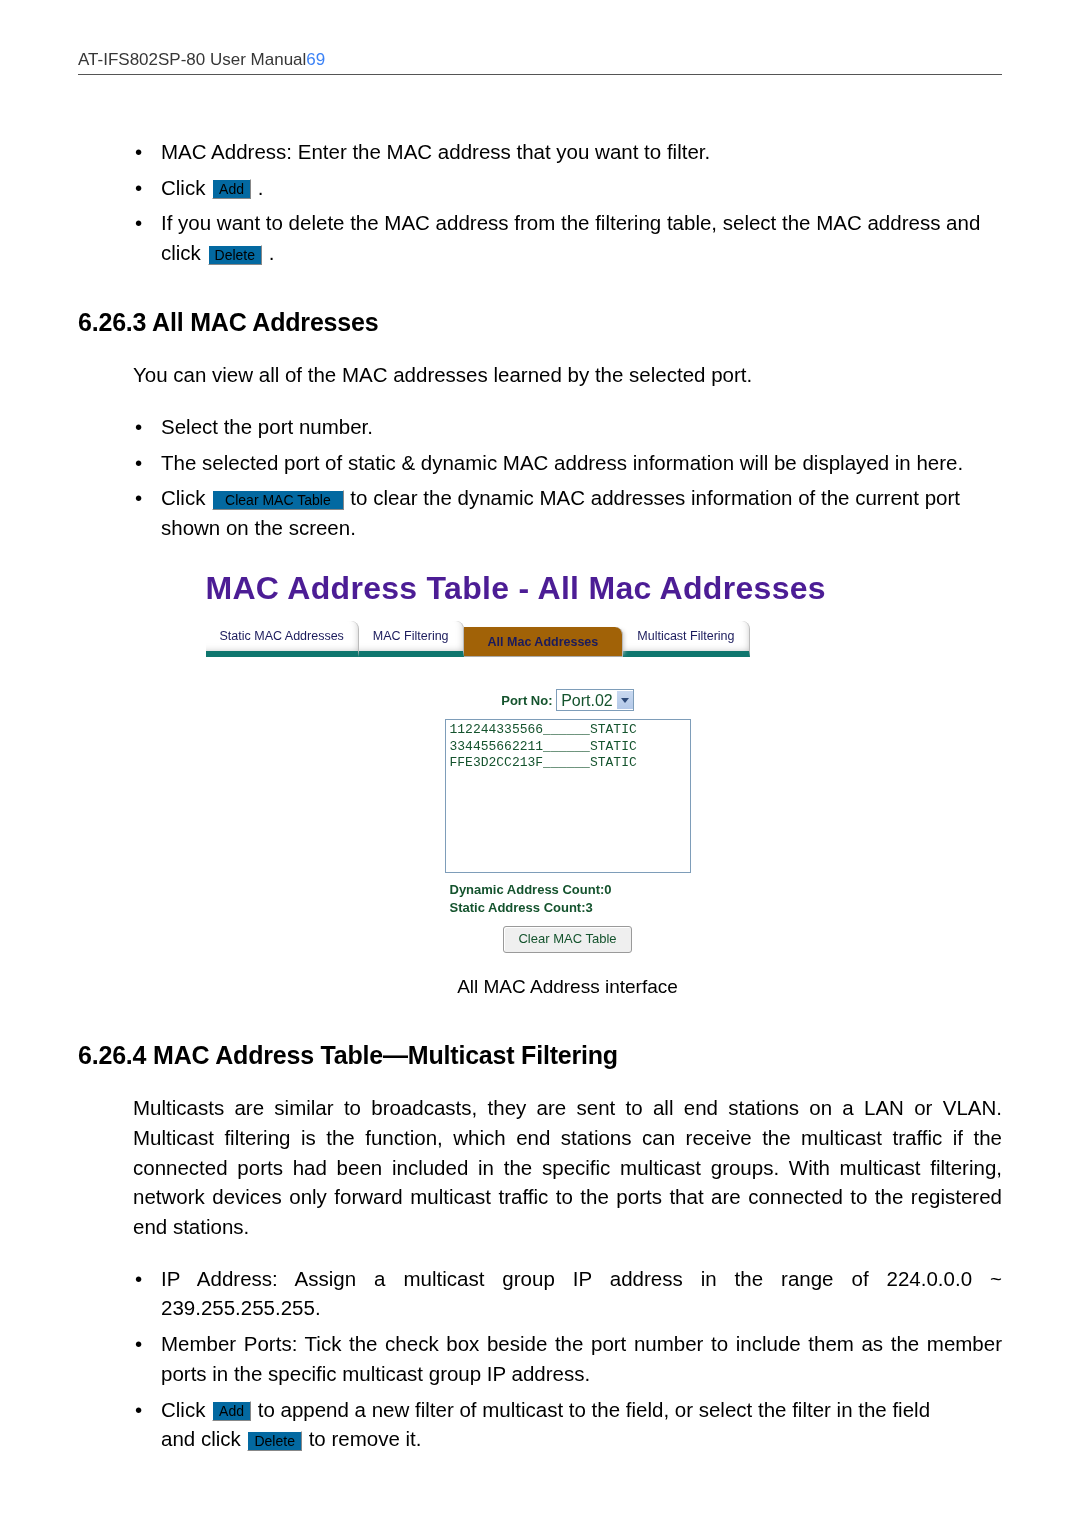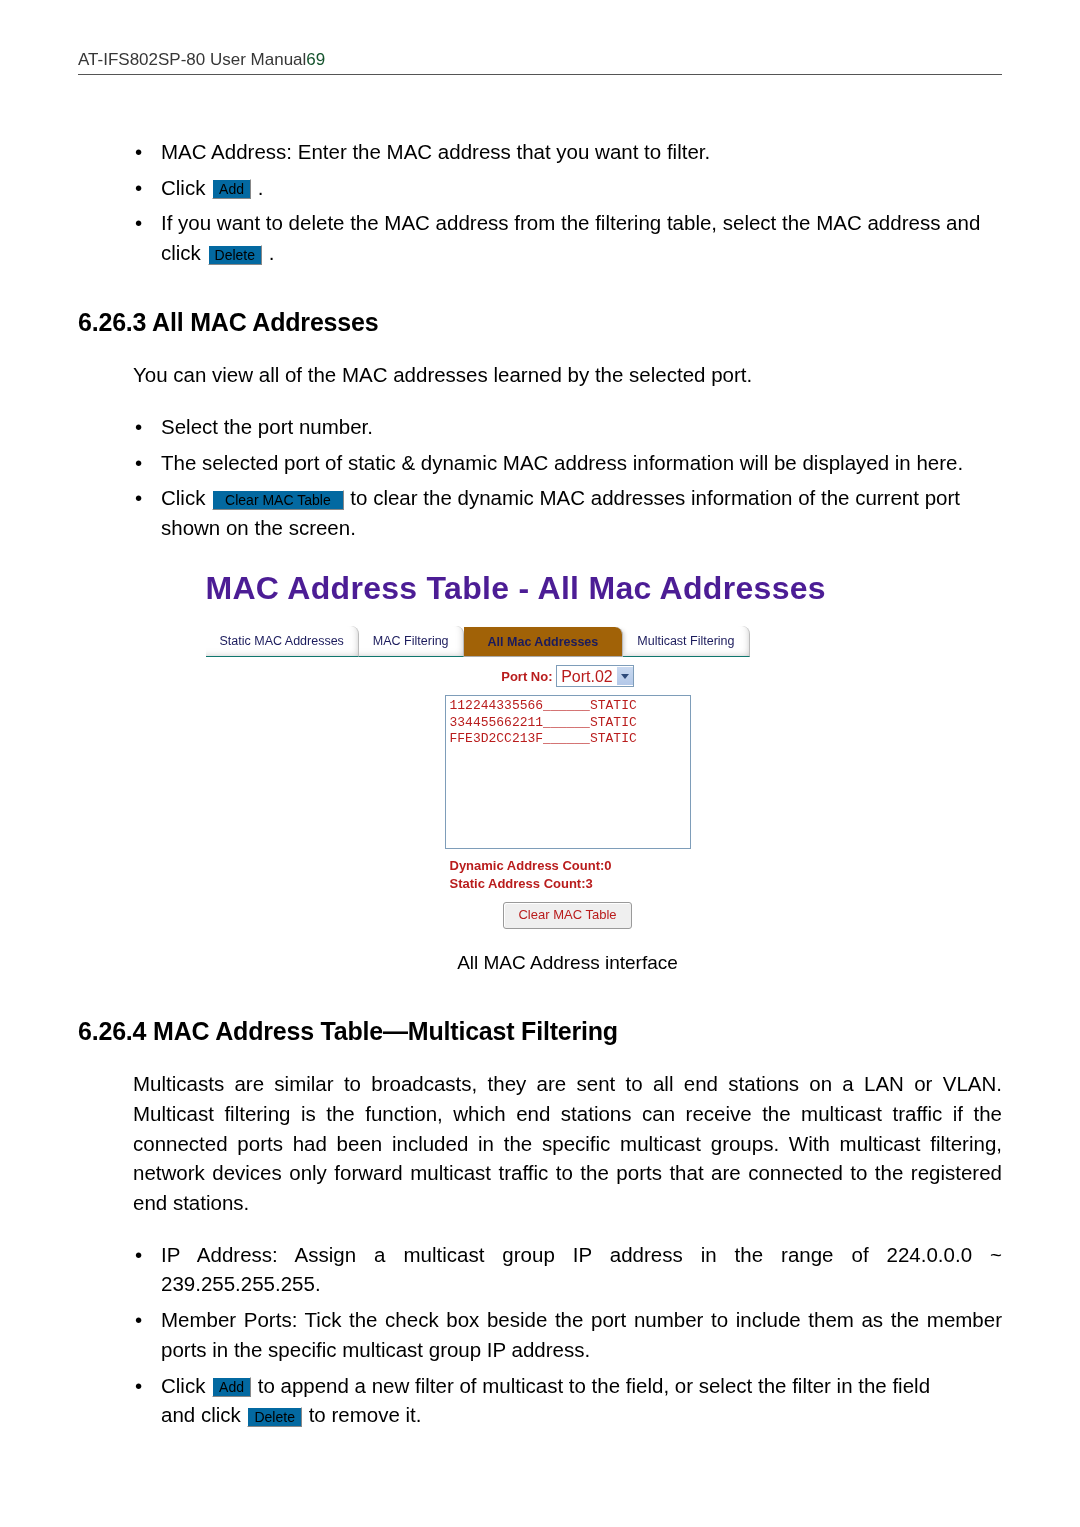--- a/index.html
+++ b/index.html
@@ -19,21 +19,21 @@
   .header-row {
     display: flex;
     justify-content: flex-start;
     font-size: 17px;
     color: #373737;
     border-bottom: 1.5px solid #555;
     padding-bottom: 4px;
     margin-bottom: 62px;
   }
   .page-number {
-    color: #14532d;
+    color: #3b82f6;
   }
   .body {
     margin-left: 55px;
     font-size: 20.5px;
     line-height: 1.45;
   }
   ul.bullets {
     list-style: none;
     padding-left: 28px;
     margin: 0 0 18px 0;
@@ -103,40 +103,40 @@
     font-family: Arial, sans-serif;
     font-size: 12.5px;
     color: #1b1b5c;
     padding: 6px 14px 6px 14px;
     border-right: 1px solid #bbb;
     background: #fff;
     position: relative;
     border-top-right-radius: 8px;
   }
   .tab.back {
-    border-bottom: 1px solid #0f766e;
+    border-bottom: 6px solid #0f766e;
     box-shadow: inset -4px -4px 8px -6px #aaa;
   }
   .tab.active {
     font-weight: bold;
     padding-left: 24px;
     padding-right: 24px;
     background: #a16207;
     z-index: 2;
     box-shadow: 0 -1px 0 #aaa inset, 4px 0 4px -3px #ccc;
   }
   .tab:last-child{
     border-right: 1px solid #bbb;
   }
   .tab-panel {
     font-family: Arial, sans-serif;
     font-size: 13px;
-    color: #b91c1c;
+    color: #14532d;
     text-align: center;
-    margin-top: 8px;
+    margin-top: 32px;
   }
   .port-row {
     display: inline-block;
     margin-bottom: 8px;
   }
   .port-label {
     font-weight: bold;
     font-family: Arial, sans-serif;
   }
   .select-like {

